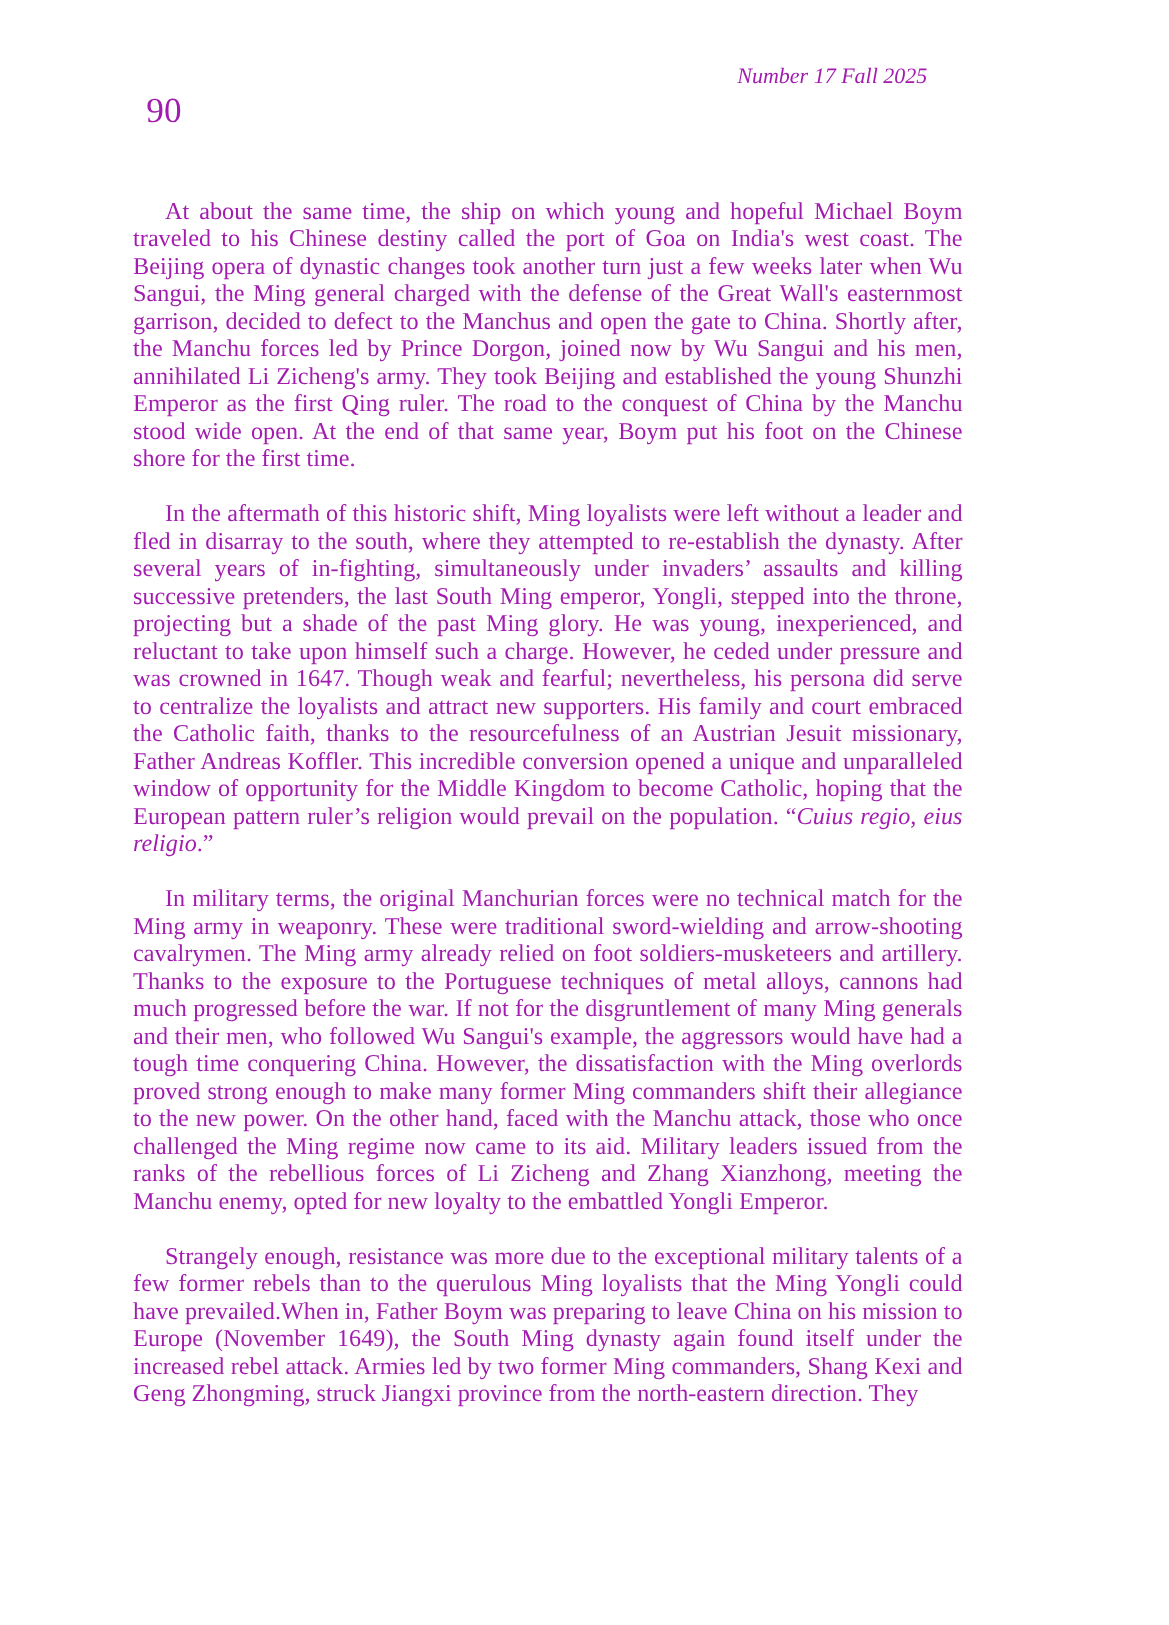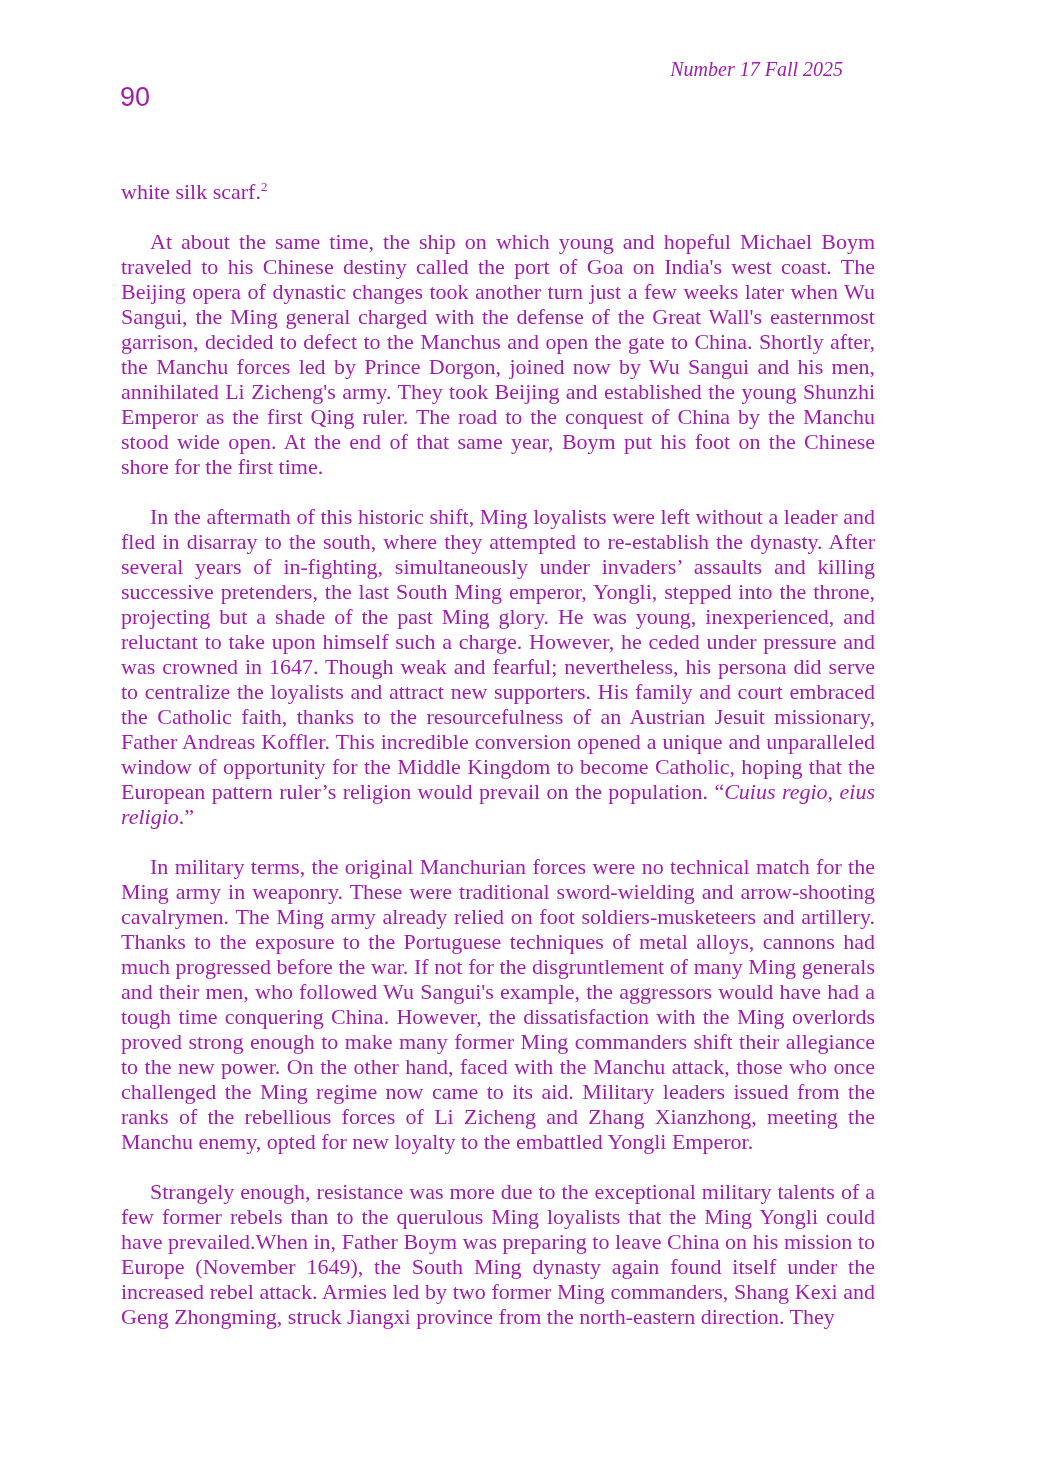--- a/index.html
+++ b/index.html
@@ -25,23 +25,23 @@
     top: 59px;
     right: 220px;
     font-style: italic;
     font-size: 20px;
     line-height: 1;
     white-space: nowrap;
   }
   .page-number {
     position: absolute;
     top: 84px;
-    left: 120px;
-    font-family: Liberation Sans, sans-serif;
-    font-size: 27px;
+    left: 133px;
+    font-family: Liberation Serif, serif;
+    font-size: 32px;
     line-height: 1;
   }
   .body-text {
     position: absolute;
     left: 121px;
     top: 179px;
     width: 754px;
     font-size: 22px;
     line-height: 25px;
     text-align: justify;
@@ -72,21 +72,20 @@
 <body>
 
 <div class="page">
 
   <div class="running-header">Number 17 Fall 2025</div>
 
   <div class="page-number">90</div>
 
   <div class="body-text">
 
-    <p class="continuation"><span>white silk scarf.</span><sup class="footnote-ref">2</sup></p>
 
     <div id="paragraphs">
         <p class="body-paragraph"><span>At about the same time, the ship on which young and hopeful Michael Boym traveled to his Chinese destiny called the port of Goa on India's west coast. The Beijing opera of dynastic changes took another turn just a few weeks later when Wu Sangui, the Ming general charged with the defense of the Great Wall's easternmost garrison, decided to defect to the Manchus and open the gate to China. Shortly after, the Manchu forces led by Prince Dorgon, joined now by Wu Sangui and his men, annihilated Li Zicheng's army. They took Beijing and established the young Shunzhi Emperor as the first Qing ruler. The road to the conquest of China by the Manchu stood wide open. At the end of that same year, Boym put his foot on the Chinese shore for the first time.</span></p>
         <p class="body-paragraph"><span>In the aftermath of this historic shift, Ming loyalists were left without a leader and fled in disarray to the south, where they attempted to re-establish the dynasty. After several years of in-fighting, simultaneously under invaders’ assaults and killing successive pretenders, the last South Ming emperor, Yongli, stepped into the throne, projecting but a shade of the past Ming glory. He was young, inexperienced, and reluctant to take upon himself such a charge. However, he ceded under pressure and was crowned in 1647. Though weak and fearful; nevertheless, his persona did serve to centralize the loyalists and attract new supporters. His family and court embraced the Catholic faith, thanks to the resourcefulness of an Austrian Jesuit missionary, Father Andreas Koffler. This incredible conversion opened a unique and unparalleled window of opportunity for the Middle Kingdom to become Catholic, hoping that the European pattern ruler’s religion would prevail on the population. “</span><span class="italic-run">Cuius regio, eius religio</span><span>.”</span></p>
         <p class="body-paragraph"><span>In military terms, the original Manchurian forces were no technical match for the Ming army in weaponry. These were traditional sword-wielding and arrow-shooting cavalrymen. The Ming army already relied on foot soldiers-musketeers and artillery. Thanks to the exposure to the Portuguese techniques of metal alloys, cannons had much progressed before the war. If not for the disgruntlement of many Ming generals and their men, who followed Wu Sangui's example, the aggressors would have had a tough time conquering China. However, the dissatisfaction with the Ming overlords proved strong enough to make many former Ming commanders shift their allegiance to the new power. On the other hand, faced with the Manchu attack, those who once challenged the Ming regime now came to its aid. Military leaders issued from the ranks of the rebellious forces of Li Zicheng and Zhang Xianzhong, meeting the Manchu enemy, opted for new loyalty to the embattled Yongli Emperor.</span></p>
         <p class="body-paragraph"><span>Strangely enough, resistance was more due to the exceptional military talents of a few former rebels than to the querulous Ming loyalists that the Ming Yongli could have prevailed.When in, Father Boym was preparing to leave China on his mission to Europe (November 1649), the South Ming dynasty again found itself under the increased rebel attack. Armies led by two former Ming commanders, Shang Kexi and Geng Zhongming, struck Jiangxi province from the north-eastern direction. They</span></p>
       </div>
 
   </div>
 

